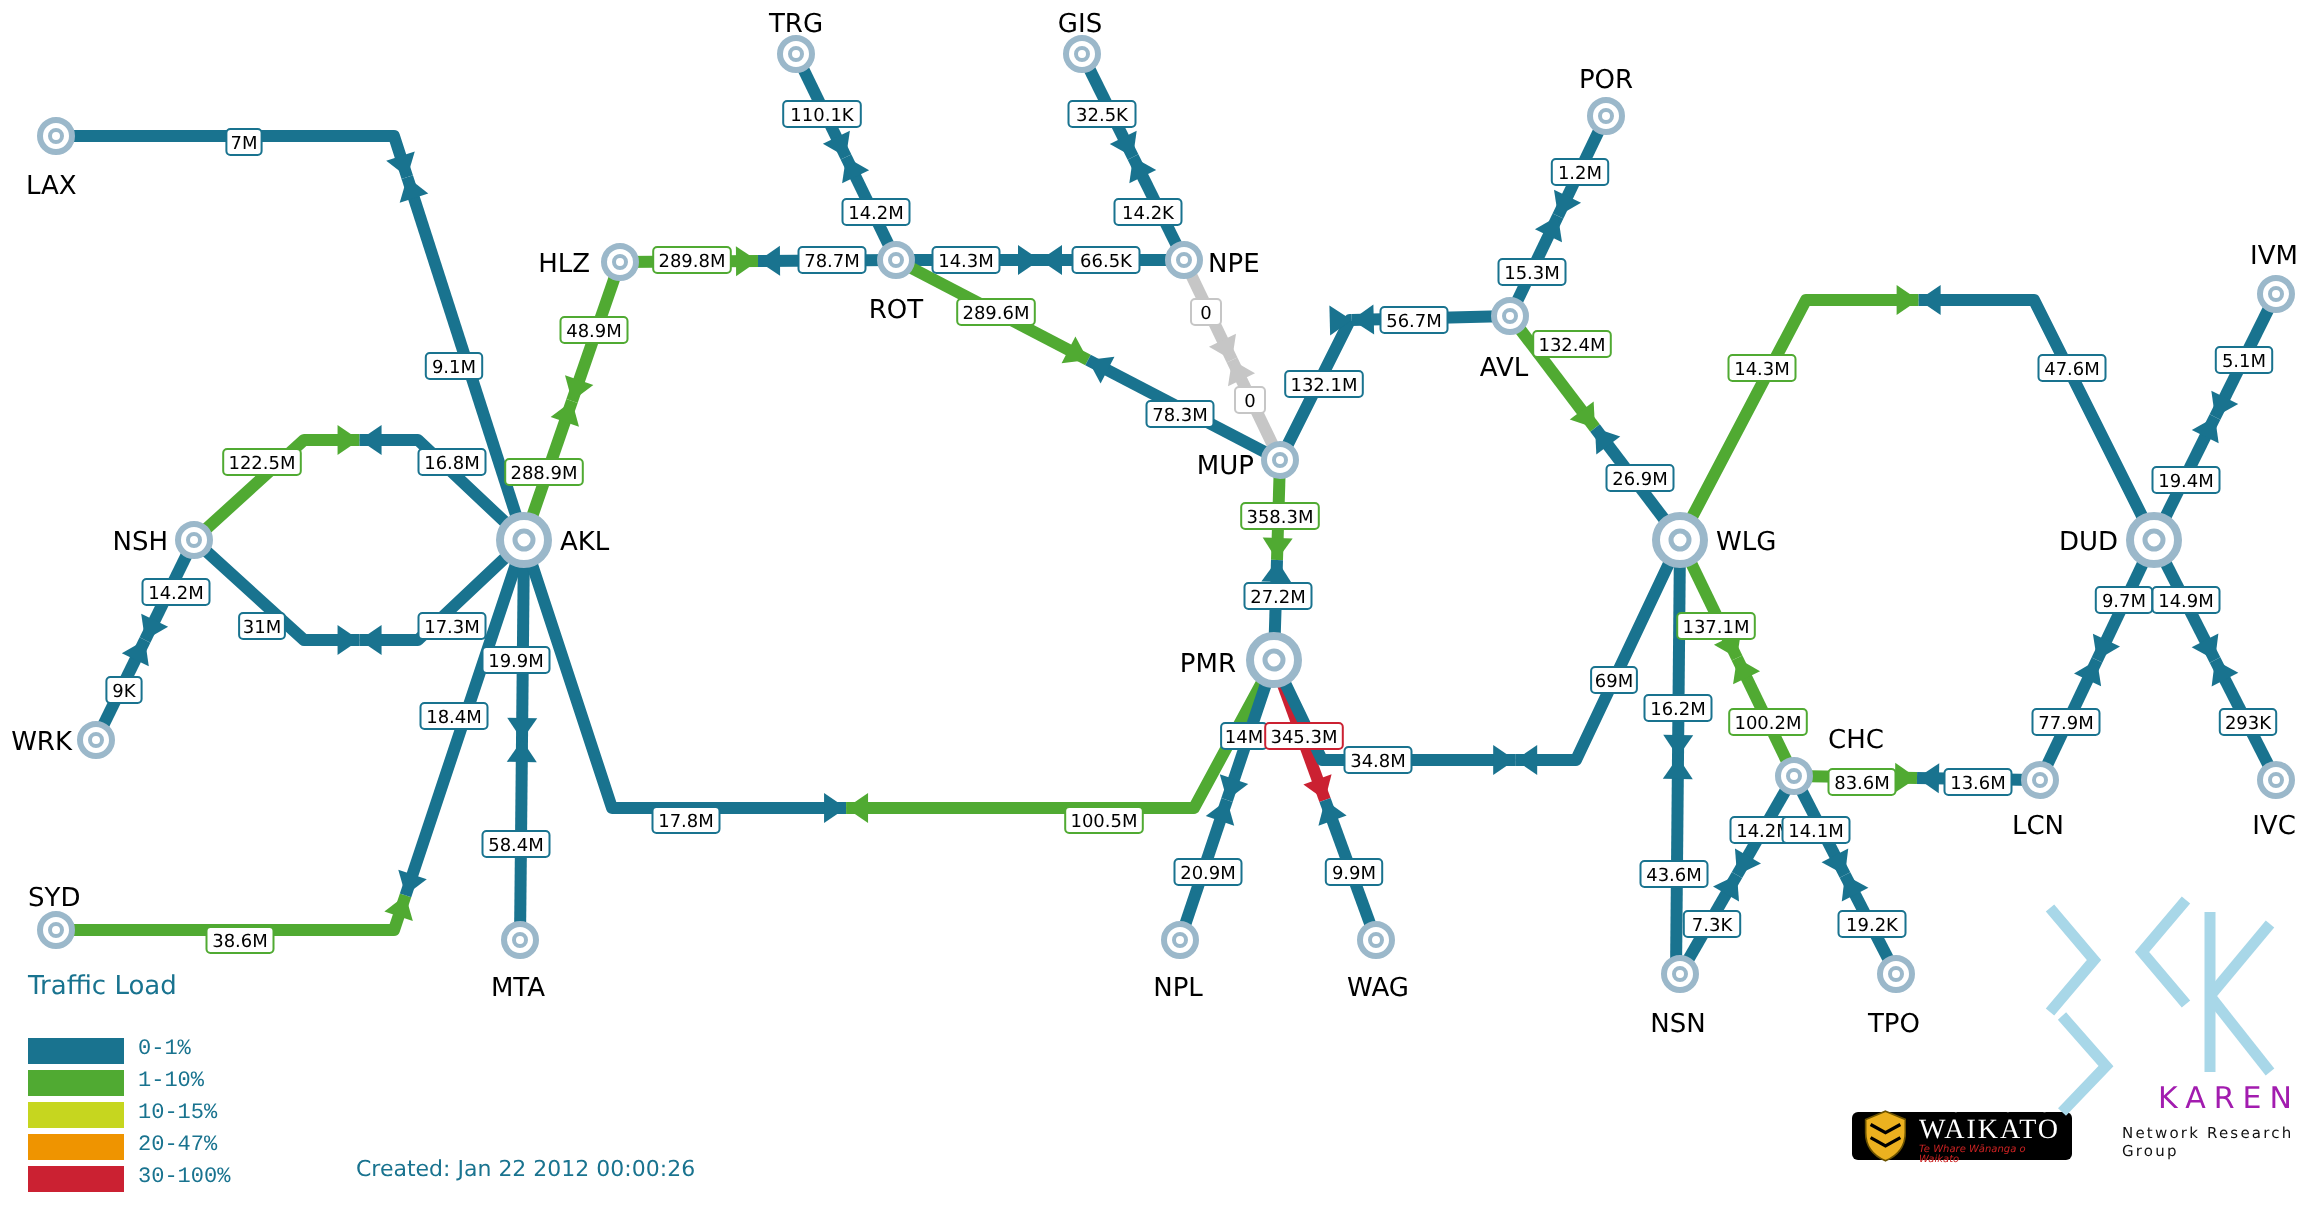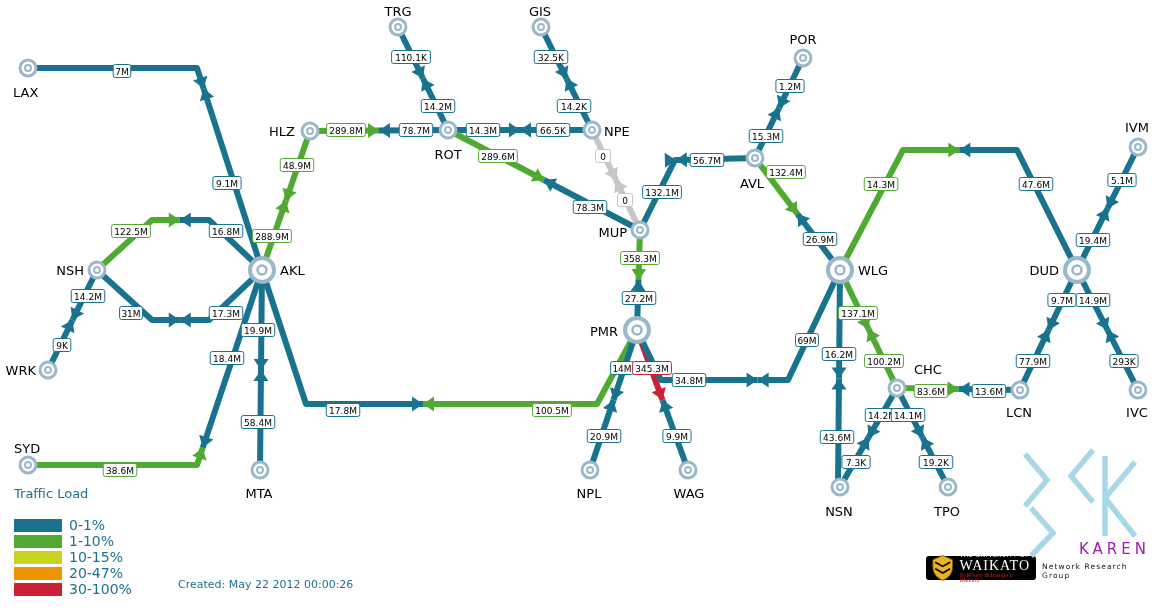--- a/index.html
+++ b/index.html
@@ -4,31 +4,31 @@
 <style>
   html,body{margin:0;padding:0;background:#fff;}
   .stage{position:relative;width:1152px;height:610px;background:#fff;overflow:hidden;
          font-family:"DejaVu Sans",sans-serif;}
   #map{position:absolute;left:0;top:0;}
   #map text{font-family:"DejaVu Sans",sans-serif;}
   .legend{position:absolute;left:14px;top:486px;}
   .legend-title{color:#19738f;font-size:13px;margin-bottom:16px;}
   .legend-row{display:flex;align-items:center;height:16px;}
   .sw{width:48px;height:13px;display:inline-block;margin-right:7px;}
-  .lbl{color:#19738f;font-size:14px;}
+  .lbl{color:#19738f;font-size:11px;font-family:Liberation Mono, monospace;}
   .created{position:absolute;left:178px;top:578px;color:#19738f;font-size:11px;}
   .uow{position:absolute;left:926px;top:556px;width:110px;height:24px;background:#000;border-radius:3px;
        display:flex;align-items:center;gap:6px;padding:2px 6px;box-sizing:border-box;}
   .uow-text{display:flex;flex-direction:column;line-height:1.1;}
   .uow-line1{color:#fff;font-size:6px;letter-spacing:.6px;}
   .uow-line2{color:#fff;font-size:14px;font-family:"Liberation Serif",serif;letter-spacing:1px;line-height:1;}
   .uow-line3{color:#c22;font-size:5px;font-style:italic;}
   .wand{position:absolute;left:1042px;top:560px;width:110px;}
   .wand-name{color:#000;font-size:27px;font-weight:bold;letter-spacing:2px;line-height:1;}
-  .wand-caption{color:#111;font-size:7.5px;letter-spacing:1.1px;margin-top:2px;}
+  .wand-caption{color:#111;font-size:7.5px;letter-spacing:1.1px;margin-top:2px;margin-left:19px;}
   .karen{position:absolute;left:1015px;top:448px;width:137px;height:110px;}
   .karen svg{position:absolute;left:0;top:0;}
   .karen-name{position:absolute;right:2px;bottom:0;color:#a21caf;font-size:15px;letter-spacing:4px;}
 </style>
 </head>
 <body>
 
 <div class="stage">
   <svg id="map" width="1152" height="610" viewBox="0 0 1152 610">
       <g>
@@ -541,21 +541,21 @@
     <div class="legend-row">
       <span class="sw" style="background: rgb(239, 148, 0);"></span>
       <span class="lbl">20-47%</span>
     </div>
     <div class="legend-row">
       <span class="sw" style="background: rgb(203, 33, 50);"></span>
       <span class="lbl">30-100%</span>
     </div>
   </div>
 
-  <div class="created">Created: May 22 2012 00:00:26</div>
+  <div class="created">Created: Jan 22 2012 00:00:26</div>
 
   <div class="uow">
     <svg width="26" height="32" viewBox="0 0 26 32">
       <path d="M13 1 L25 6 V14 C25 23 20 28 13 31 C6 28 1 23 1 14 V6 Z" fill="#ecb11f" stroke="#6b5200" stroke-width="1"></path>
       <path d="M4 9 L13 14 L22 9" fill="none" stroke="#000" stroke-width="2"></path>
       <path d="M4 17 L13 22 L22 17" fill="none" stroke="#000" stroke-width="2"></path>
     </svg>
     <div class="uow-text">
       <div class="uow-line1">THE UNIVERSITY OF</div>
       <div class="uow-line2">WAIKATO</div>

